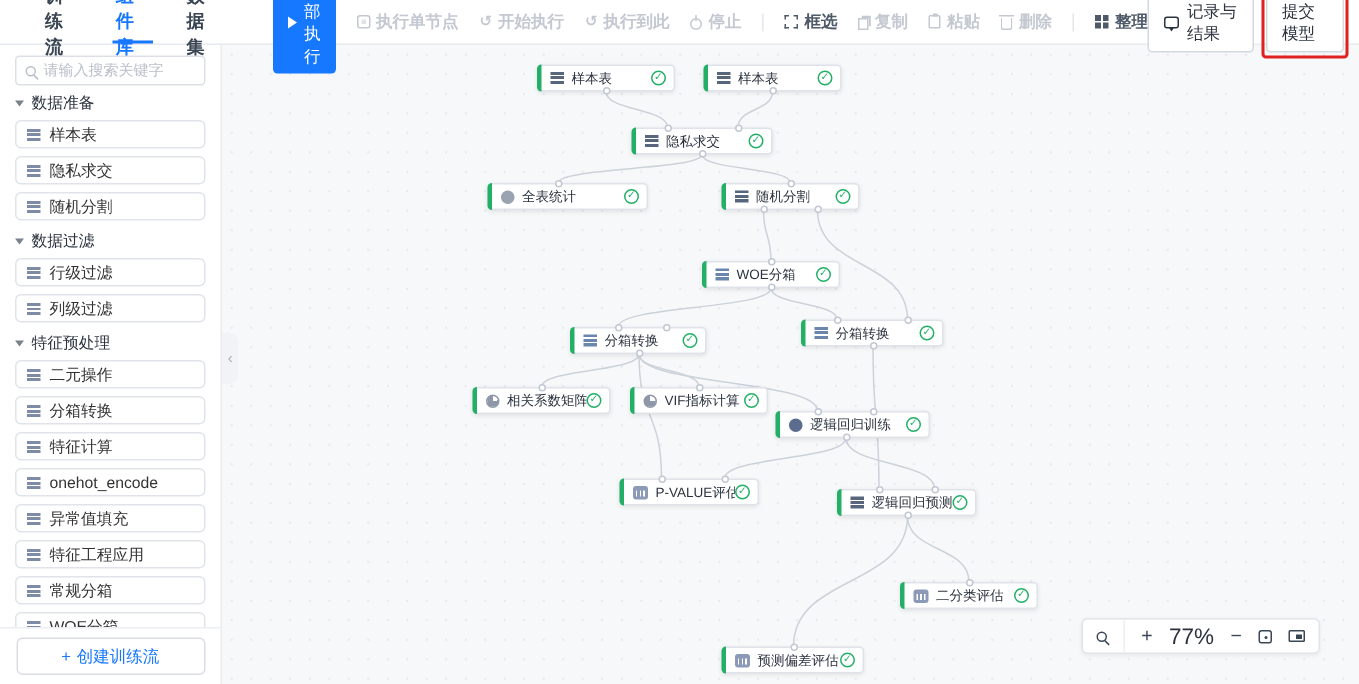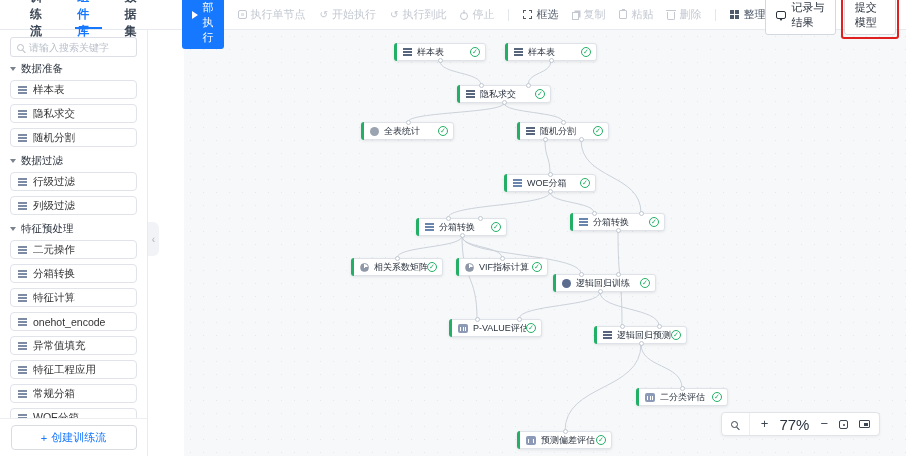--- a/index.html
+++ b/index.html
@@ -12,31 +12,31 @@
     display:flex; align-items:center; position:relative; z-index:5; }
   .tabs { display:flex; align-items:stretch; height:100%; margin-left:18px; }
   .tab { display:flex; align-items:center; padding:0 12px; font-size:12px; font-weight:bold;
     color:#3b4654; cursor:pointer; position:relative; }
   .tab.active { color:#1677ff; }
   .tab.active::after { content:""; position:absolute; left:10px; right:10px; bottom:0; height:2px; background:#1677ff; }
 
   .toolbar { display:flex; align-items:center; margin-left:22px; gap:14px; }
   .btn-primary { display:flex; align-items:center; gap:5px; background:#1677ff; color:#fff;
     font-size:11px; padding:4px 10px; border-radius:3px; cursor:pointer; }
-  .tbtn { display:flex; align-items:center; gap:4px; font-size:11px; color:#4e5969; cursor:pointer; white-space:nowrap; }
+  .tbtn { display:flex; align-items:center; gap:4px; font-size:11px; color:#4e5969; cursor:pointer; white-space:nowrap;font-weight:bold; }
   .tbtn.disabled { color:#c3c8d1; cursor:default; }
   .tdivider { width:1px; height:12px; background:#e3e6eb; }
 
   .topbar-right { margin-left:auto; display:flex; align-items:center; gap:8px; padding-right:10px; }
   .obtn { display:flex; align-items:center; gap:5px; font-size:11px; color:#2b333f;
     border:1px solid #d4d9e0; border-radius:3px; padding:4px 10px; background:#fff; cursor:pointer; position:relative; }
   .annotation-box { position:absolute; inset:-5px -4px; border:2px solid #e01f1f; border-radius:3px; pointer-events:none; }
 
   
-  .body { flex:1; display:flex; min-height:0; position:relative;gap:36px; }
+  .body { flex:1; display:flex; min-height:0; position:relative; }
 
   
   .sidebar { width:148px; flex:0 0 148px; background:#fff; border-right:1px solid #e9ebef;
     display:flex; flex-direction:column; position:relative; z-index:4; }
   .side-list { flex:1; overflow:hidden; padding:7px 10px 0 10px; }
   .search-box { display:flex; align-items:center; gap:5px; height:20px; border:1px solid #dcе0e6;
     border:1px solid #dce0e6; border-radius:3px; padding:0 6px; margin-bottom:2px; background:#fff; }
   .search-box input { border:none; outline:none; width:100%; font-size:10px; color:#333; background:transparent;
     font-family:"Liberation Sans","DejaVu Sans",sans-serif; }
   .search-box input::placeholder { color:#b9bfc9; }
@@ -317,21 +317,21 @@
           <span class="port" style="left: 43px; bottom: -3px;"></span>
         </div>
         <div class="node" style="left: 273px; top: 55px; width: 94px;">
           <span class="gi gi-table" style="color: rgb(87, 101, 125);"></span>
           <span class="nlabel">隐私求交</span>
           <span class="check-badge">✓</span>
           <span class="port" style="left: 20.5px; top: -3px;"></span>
           <span class="port" style="left: 67.5px; top: -3px;"></span>
           <span class="port" style="left: 44px; bottom: -3px;"></span>
         </div>
-        <div class="node" style="left: 177px; top: 92px; width: 93px;">
+        <div class="node" style="left: 177px; top: 92px; width: 107px;">
           <span class="gi gi-globe" style="color: rgb(154, 163, 176);"></span>
           <span class="nlabel">全表统计</span>
           <span class="check-badge">✓</span>
           <span class="port" style="left: 43.5px; top: -3px;"></span>
         </div>
         <div class="node" style="left: 333px; top: 92px; width: 92px;">
           <span class="gi gi-table" style="color: rgb(87, 101, 125);"></span>
           <span class="nlabel">随机分割</span>
           <span class="check-badge">✓</span>
           <span class="port" style="left: 43px; top: -3px;"></span>

